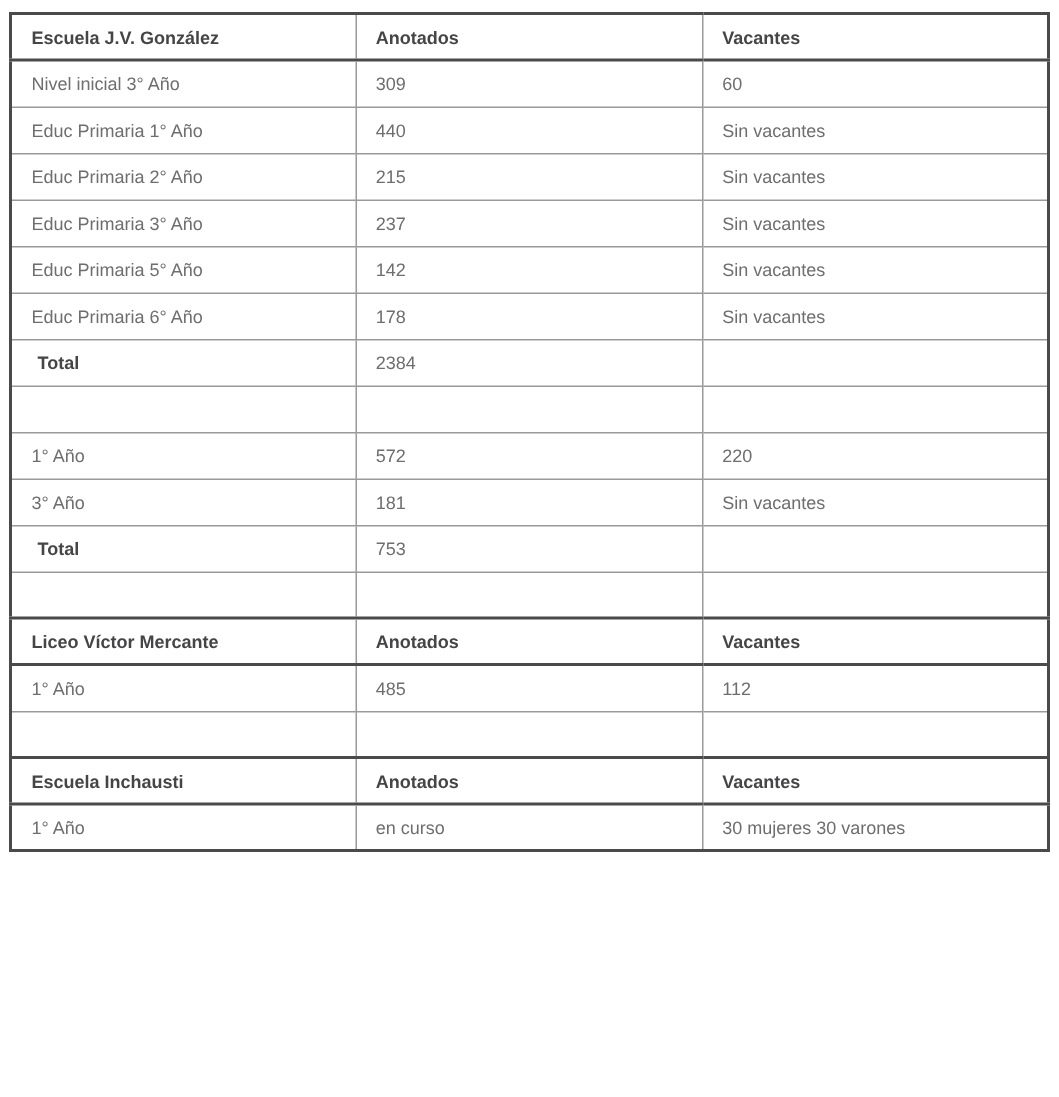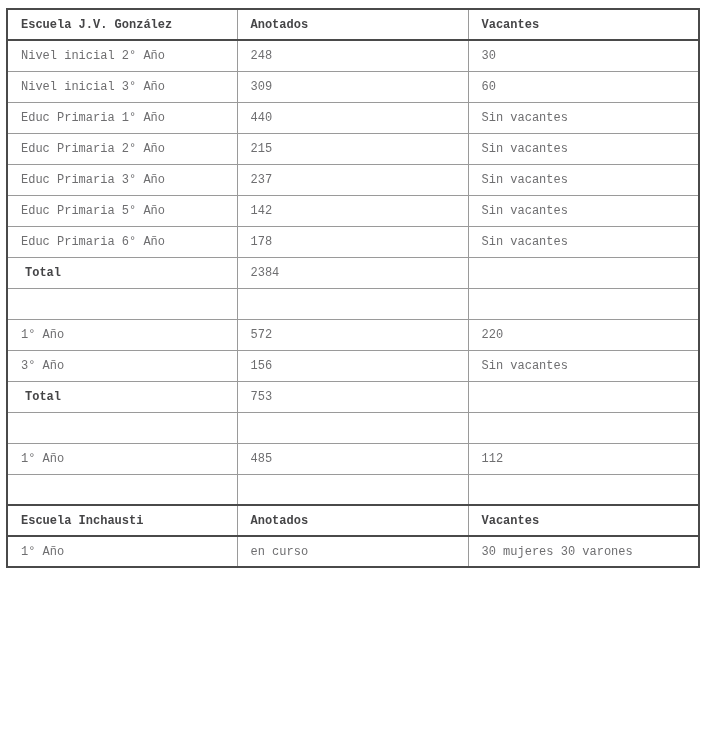--- a/index.html
+++ b/index.html
@@ -23,21 +23,20 @@
   }
   .page {
     padding: 8px 8px 0 6px;
   }
   table.enrollment {
     border-collapse: collapse;
     table-layout: fixed;
     width: 692px;
     border: 2px solid var(--c-strong);
     background: var(--c-bg);
-    font-family: Liberation Mono, monospace;
   }
   table.enrollment td {
     border: 1px solid var(--c-light);
     height: 31px;
     padding: 1px 8px 0 13px;
     font-size: 12px;
     color: var(--c-text);
     vertical-align: middle;
     white-space: nowrap;
     overflow: hidden;
@@ -62,25 +61,20 @@
     <colgroup>
       <col style="width:230px">
       <col style="width:231px">
       <col style="width:231px">
     </colgroup>
     <tbody>
         <tr class="header">
           <td>Escuela J.V. González</td>
           <td>Anotados</td>
           <td>Vacantes</td>
-        </tr>
-        <tr class="data">
-          <td>Nivel inicial 2° Año</td>
-          <td>248</td>
-          <td>30</td>
         </tr>
         <tr class="data">
           <td>Nivel inicial 3° Año</td>
           <td>309</td>
           <td>60</td>
         </tr>
         <tr class="data">
           <td>Educ Primaria 1° Año</td>
           <td>440</td>
           <td>Sin vacantes</td>
@@ -115,32 +109,37 @@
           <td></td>
           <td></td>
         </tr>
         <tr class="data">
           <td>1° Año</td>
           <td>572</td>
           <td>220</td>
         </tr>
         <tr class="data">
           <td>3° Año</td>
-          <td>156</td>
+          <td>181</td>
           <td>Sin vacantes</td>
         </tr>
         <tr class="total">
           <td>Total</td>
           <td>753</td>
           <td></td>
         </tr>
         <tr class="empty">
           <td></td>
           <td></td>
           <td></td>
+        </tr>
+        <tr class="header">
+          <td>Liceo Víctor Mercante</td>
+          <td>Anotados</td>
+          <td>Vacantes</td>
         </tr>
         <tr class="data">
           <td>1° Año</td>
           <td>485</td>
           <td>112</td>
         </tr>
         <tr class="empty">
           <td></td>
           <td></td>
           <td></td>

